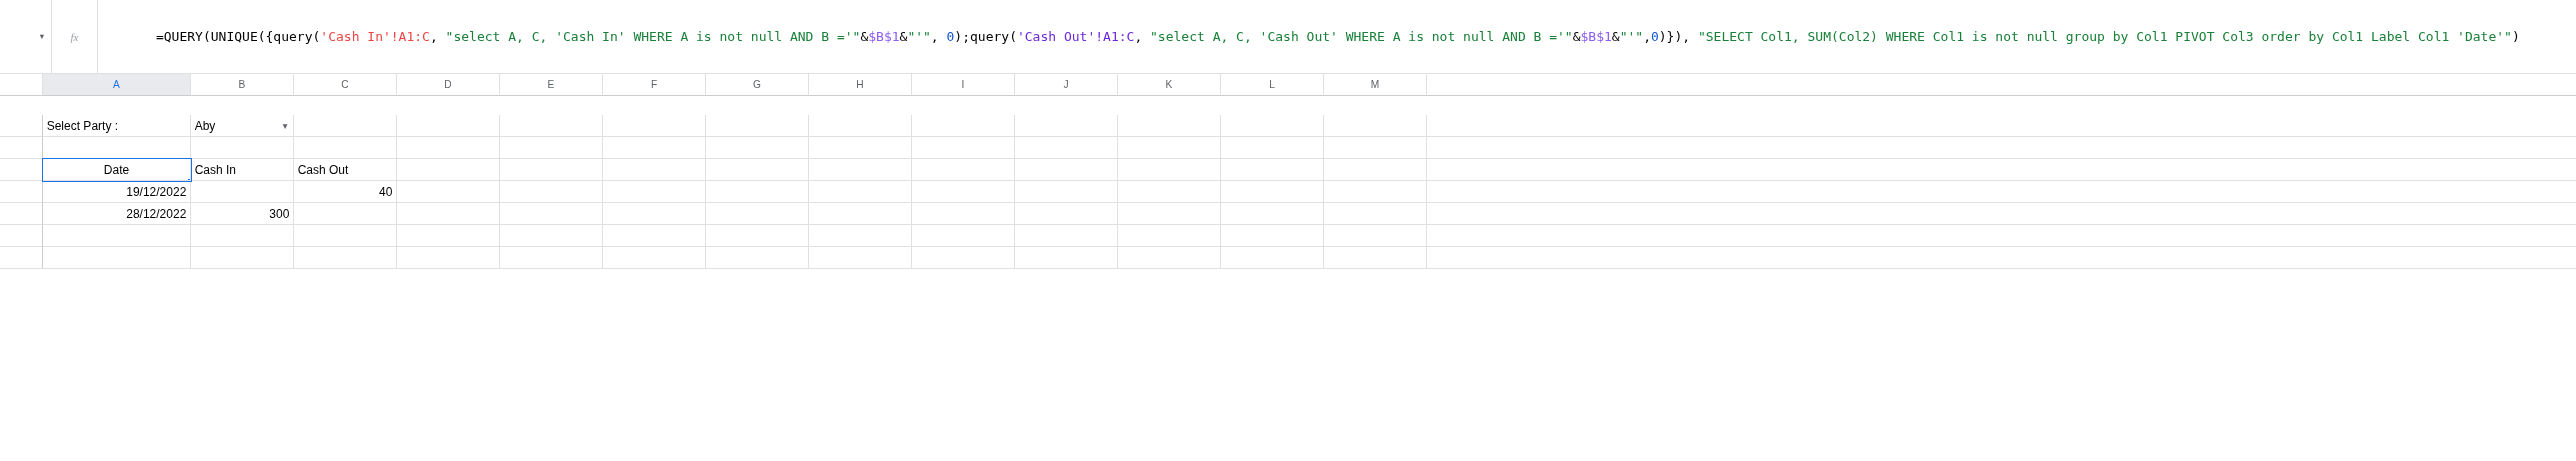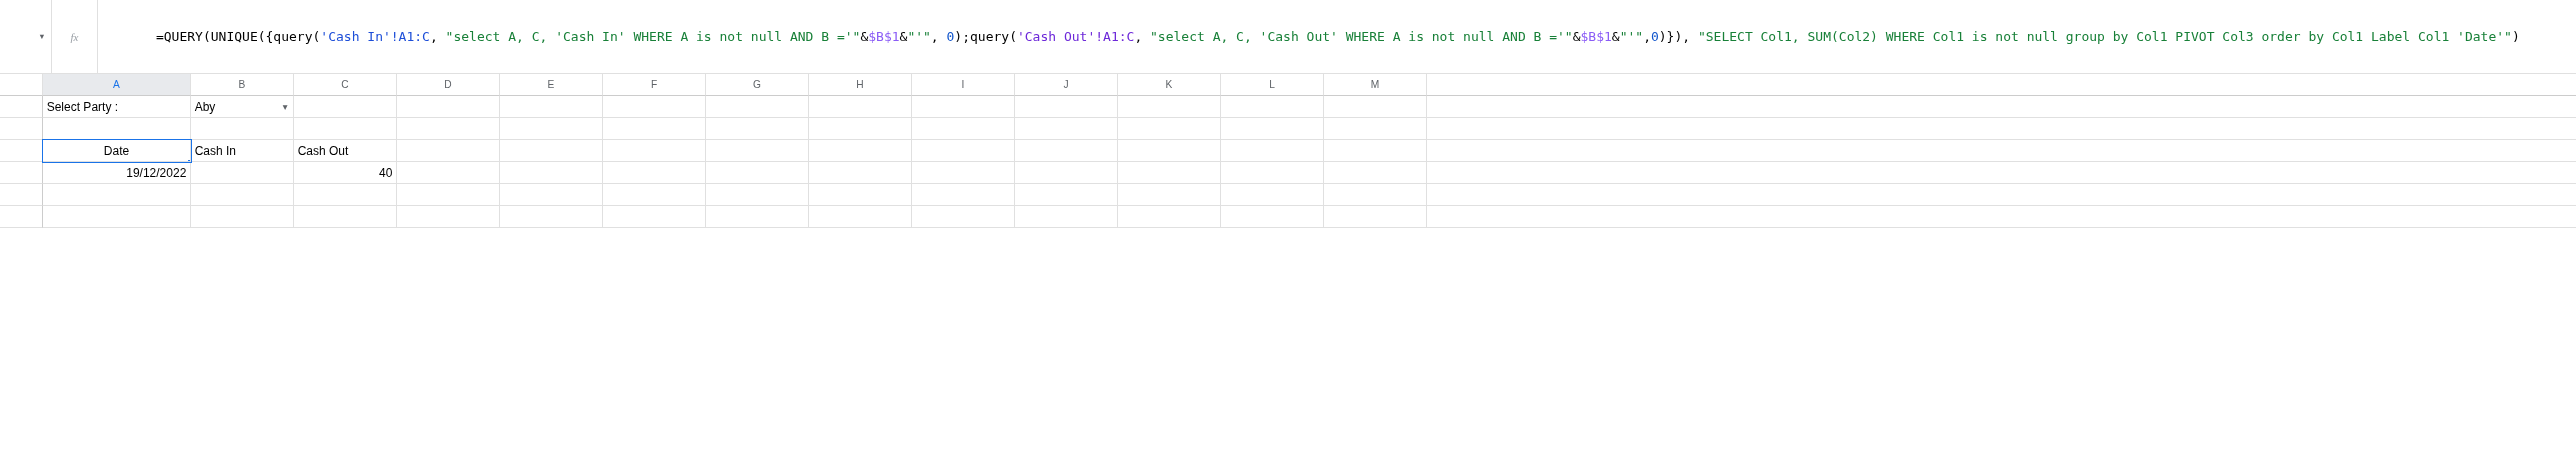--- a/index.html
+++ b/index.html
@@ -49,21 +49,21 @@
       font-family: 'Consolas', 'Monaco', monospace;
       font-size: 13px;
       line-height: 1.5;
       white-space: pre-wrap;
       word-break: break-all;
       display: flex;
       align-items: center;
     }
     .formula-text { color: #000; }
     .fstr-green { color: #188038; }
-    .fstr-orange { color: #1d4ed8; }
+    .fstr-orange { color: #ef4444; }
     .fstr-blue { color: #6d28d9; }
     .fnum-blue { color: #1155cc; }
     .fnum-magenta { color: #8b5cf6; }
     
     
     .sheet-container {
       display: flex;
       flex-direction: column;
       width: 100%;
     }
@@ -94,20 +94,21 @@
     .col-header.active {
       background: #e8eaed;
       color: #1a73e8;
     }
     .col-A { width: 148px; }
     .col-other { width: 103px; }
     
     .grid-body {
       display: flex;
       flex-direction: column;
+      margin-top: 19px;
     }
     .row {
       display: flex;
       height: 22px;
     }
     .row-header {
       width: 43px;
       height: 22px;
       display: flex;
       align-items: center;
@@ -263,20 +264,37 @@
       <div class="cell col-other"></div>
       <div class="cell col-other"></div>
       <div class="cell col-other"></div>
       <div class="cell col-other"></div>
       <div class="cell col-other"></div>
       <div class="cell col-other"></div>
       <div class="cell col-other"></div>
       <div class="cell" style="flex:1;border-right:none"></div>
     </div>
 
+    <div class="row">
+      <div class="row-header"></div>
+      <div class="cell col-A right">28/12/2022</div>
+      <div class="cell col-other right">300</div>
+      <div class="cell col-other right"></div>
+      <div class="cell col-other"></div>
+      <div class="cell col-other"></div>
+      <div class="cell col-other"></div>
+      <div class="cell col-other"></div>
+      <div class="cell col-other"></div>
+      <div class="cell col-other"></div>
+      <div class="cell col-other"></div>
+      <div class="cell col-other"></div>
+      <div class="cell col-other"></div>
+      <div class="cell col-other"></div>
+      <div class="cell" style="flex:1;border-right:none"></div>
+    </div>
 
     <div class="row">
       <div class="row-header"></div>
       <div class="cell col-A"></div>
       <div class="cell col-other"></div>
       <div class="cell col-other"></div>
       <div class="cell col-other"></div>
       <div class="cell col-other"></div>
       <div class="cell col-other"></div>
       <div class="cell col-other"></div>

